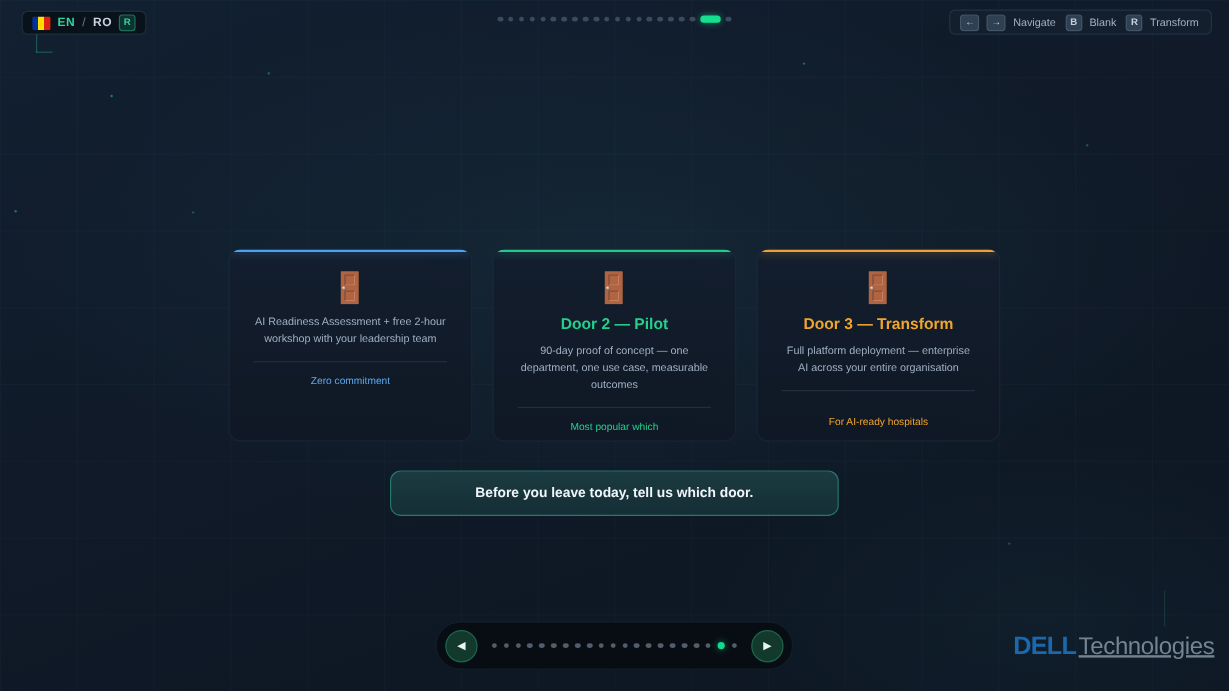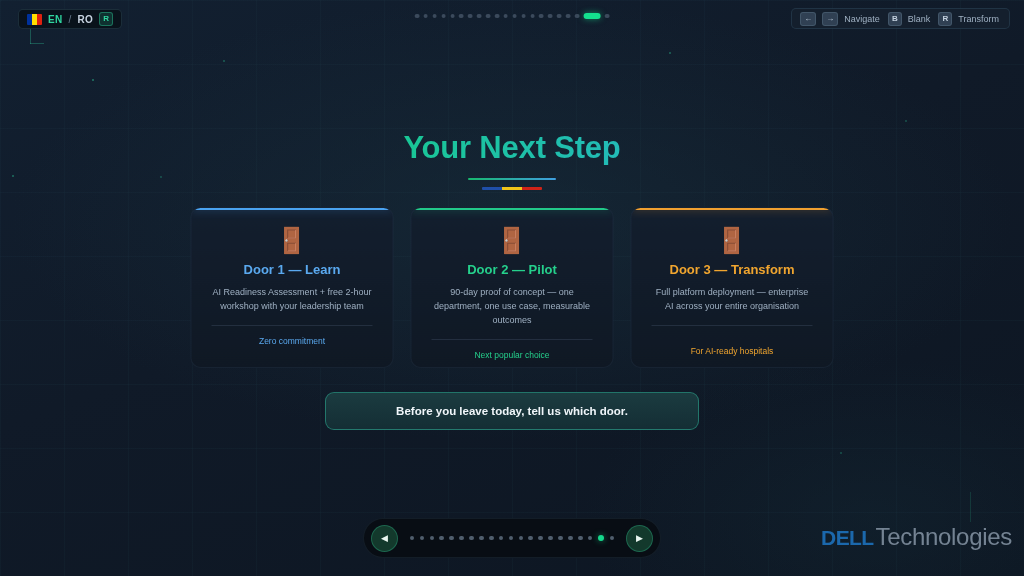--- a/index.html
+++ b/index.html
@@ -310,24 +310,25 @@
   }
   #dell-word {
     font-size: 21px;
     font-weight: 700;
     letter-spacing: -0.6px;
     color: #1d6fb8;
     position: relative;
     text-align: center;
   }
   #dell-tech {
-    font-size: 24px;
+    font-size: 20px;
     font-weight: 400;
     letter-spacing: -0.3px;
     color: #7d8c9c;
+    text-decoration: underline;
   }
 </style>
 </head>
 <body>
 
 <div id="slide">
   <div id="grid-overlay"></div>
   <div id="diag-overlay"></div>
 
   <div class="tickline" style="left:30px;top:18px;width:1px;height:26px;"></div>
@@ -376,42 +377,36 @@
   <div id="help-bar">
     <span class="keycap hk">←</span>
     <span class="keycap hk">→</span>
     <span class="help-label">Navigate</span>
     <span class="keycap hk">B</span>
     <span class="help-label">Blank</span>
     <span class="keycap hk">R</span>
     <span class="help-label">Transform</span>
   </div>
 
-  <div id="title-wrap">
-    <div id="page-title">Your Next Step</div>
-    <div id="title-underline"></div>
-    <div id="title-tricolor"></div>
-  </div>
 
   <div id="cards">
       <div class="card blue">
         <div class="card-topline"></div>
         <div class="card-icon">🚪</div>
-        <div class="card-title">Door 1 — Learn</div>
         <div class="card-desc">AI Readiness Assessment + free 2-hour workshop with your leadership team</div>
         <div class="card-divider"></div>
         <div class="card-tag">Zero commitment</div>
       </div>
       <div class="card green">
         <div class="card-topline"></div>
         <div class="card-icon">🚪</div>
         <div class="card-title">Door 2 — Pilot</div>
         <div class="card-desc">90-day proof of concept — one department, one use case, measurable outcomes</div>
         <div class="card-divider"></div>
-        <div class="card-tag">Next popular choice</div>
+        <div class="card-tag">Most popular which</div>
       </div>
       <div class="card amber">
         <div class="card-topline"></div>
         <div class="card-icon">🚪</div>
         <div class="card-title">Door 3 — Transform</div>
         <div class="card-desc">Full platform deployment — enterprise AI across your entire organisation</div>
         <div class="card-divider"></div>
         <div class="card-tag">For AI-ready hospitals</div>
       </div>
     </div>

